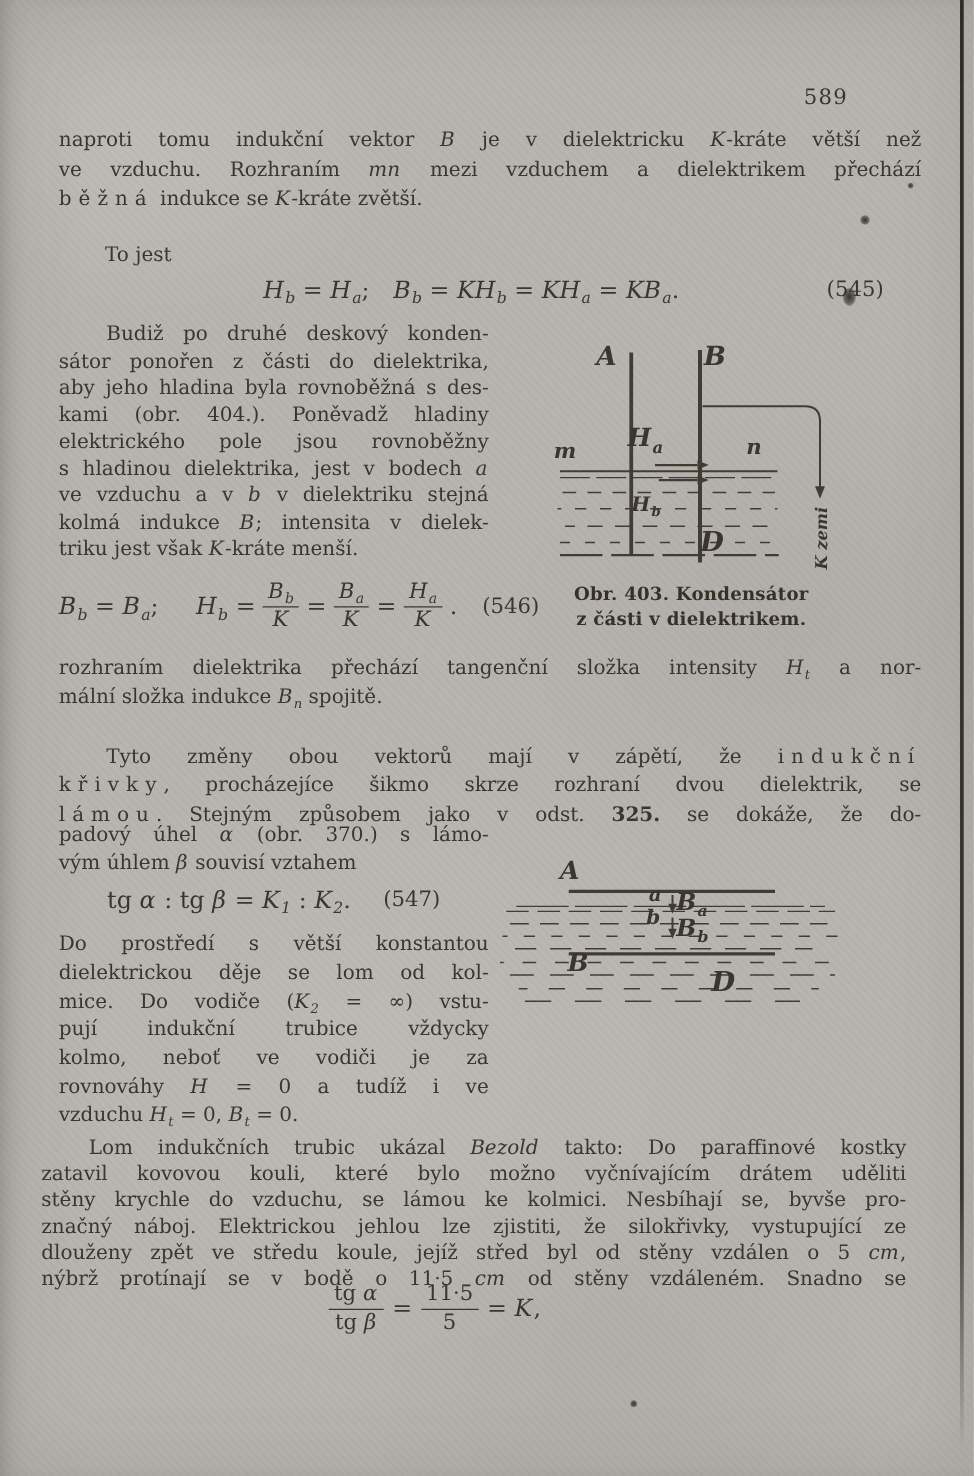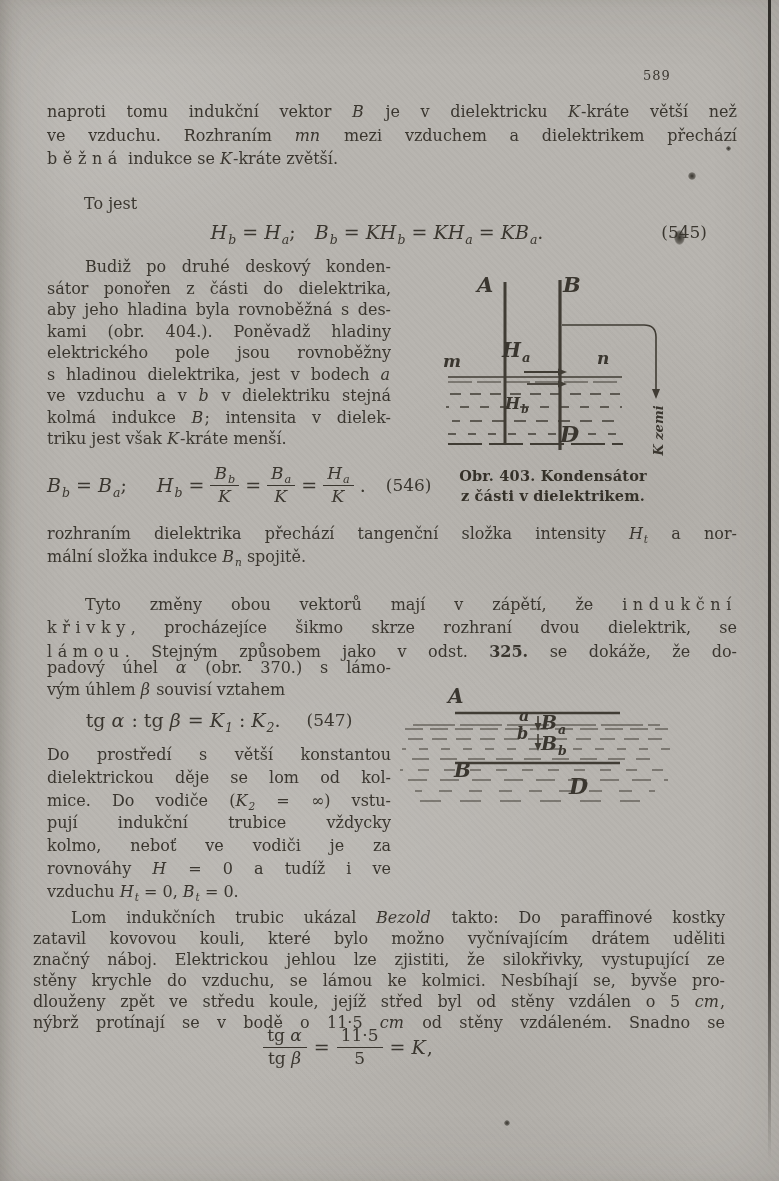--- a/index.html
+++ b/index.html
@@ -17,21 +17,21 @@
   }
   .col{position:absolute;font-size:16px;}
   .jline{text-align:justify;text-align-last:justify;}
   .jline.last{text-align-last:left;}
   .jline.ind{padding-left:38px;}
   .cline{text-align:center;}
   .caption{font-size:14.5px;font-weight:bold;color:#353129;line-height:20px;letter-spacing:.2px;}
   .ls{letter-spacing:.35em;}
   sub{font-size:66%;font-style:italic;line-height:0;}
   i{padding-right:1px;}
-  .pagenum{position:absolute;left:643px;top:68px;font-size:13px;letter-spacing:1px;}
+  .pagenum{position:absolute;left:643px;top:68px;font-size:17px;letter-spacing:1px;}
   .leadin{position:absolute;left:84px;top:194px;font-size:16px;}
   .eq{position:absolute;display:flex;align-items:center;font-size:19px;}
   .eq .tag{font-style:normal;font-size:17px;}
   .frac{display:inline-flex;flex-direction:column;align-items:center;vertical-align:middle;font-size:17px;line-height:1.15;}
   .frac .num{border-bottom:1.4px solid #3a362f;padding:0 4px 1px;}
   .frac .den{padding-top:1px;}
   .fig{position:absolute;}
   .lab{position:absolute;font-style:italic;font-weight:600;color:#3a362f;line-height:1;white-space:nowrap;}
   .vlab{position:absolute;left:628px;top:423px;width:60px;text-align:center;font-style:italic;
         font-size:13px;font-weight:600;transform:rotate(-90deg);}
@@ -183,22 +183,22 @@
   <span class="lab" style="left:519px;top:708px;font-size:16px">a</span>
   <span class="lab" style="left:541px;top:713px;font-size:19px"><i>B</i><sub>a</sub></span>
   <span class="lab" style="left:517px;top:726px;font-size:16px">b</span>
   <span class="lab" style="left:541px;top:734px;font-size:19px"><i>B</i><sub>b</sub></span>
   <span class="lab" style="left:454px;top:760px;font-size:20px">B</span>
   <span class="lab" style="left:569px;top:775px;font-size:22px">D</span>
 
   <div class="col" style="left:33px;top:907px;width:692px;line-height:21px">
       <div class="jline ind">Lom indukčních trubic ukázal <i>Bezold</i> takto: Do paraffinové kostky</div>
       <div class="jline">zatavil kovovou kouli, které bylo možno vyčnívajícím drátem uděliti</div>
+      <div class="jline">stěny krychle do vzduchu, se lámou ke kolmici. Nesbíhají se, byvše pro-</div>
       <div class="jline">značný náboj. Elektrickou jehlou lze zjistiti, že silokřivky, vystupující ze</div>
-      <div class="jline">stěny krychle do vzduchu, se lámou ke kolmici. Nesbíhají se, byvše pro-</div>
       <div class="jline">dlouženy zpět ve středu koule, jejíž střed byl od stěny vzdálen o 5 <i>cm</i>,</div>
       <div class="jline">nýbrž protínají se v bodě o 11·5 <i>cm</i> od stěny vzdáleném. Snadno se</div>
     </div>
 
   <div class="eq" style="left:233px;top:1026px;width:230px;justify-content:center;gap:7px">
     <span class="frac">
         <span class="num">tg <i>α</i></span>
         <span class="den">tg <i>β</i></span>
       </span>
     <span>=</span>

